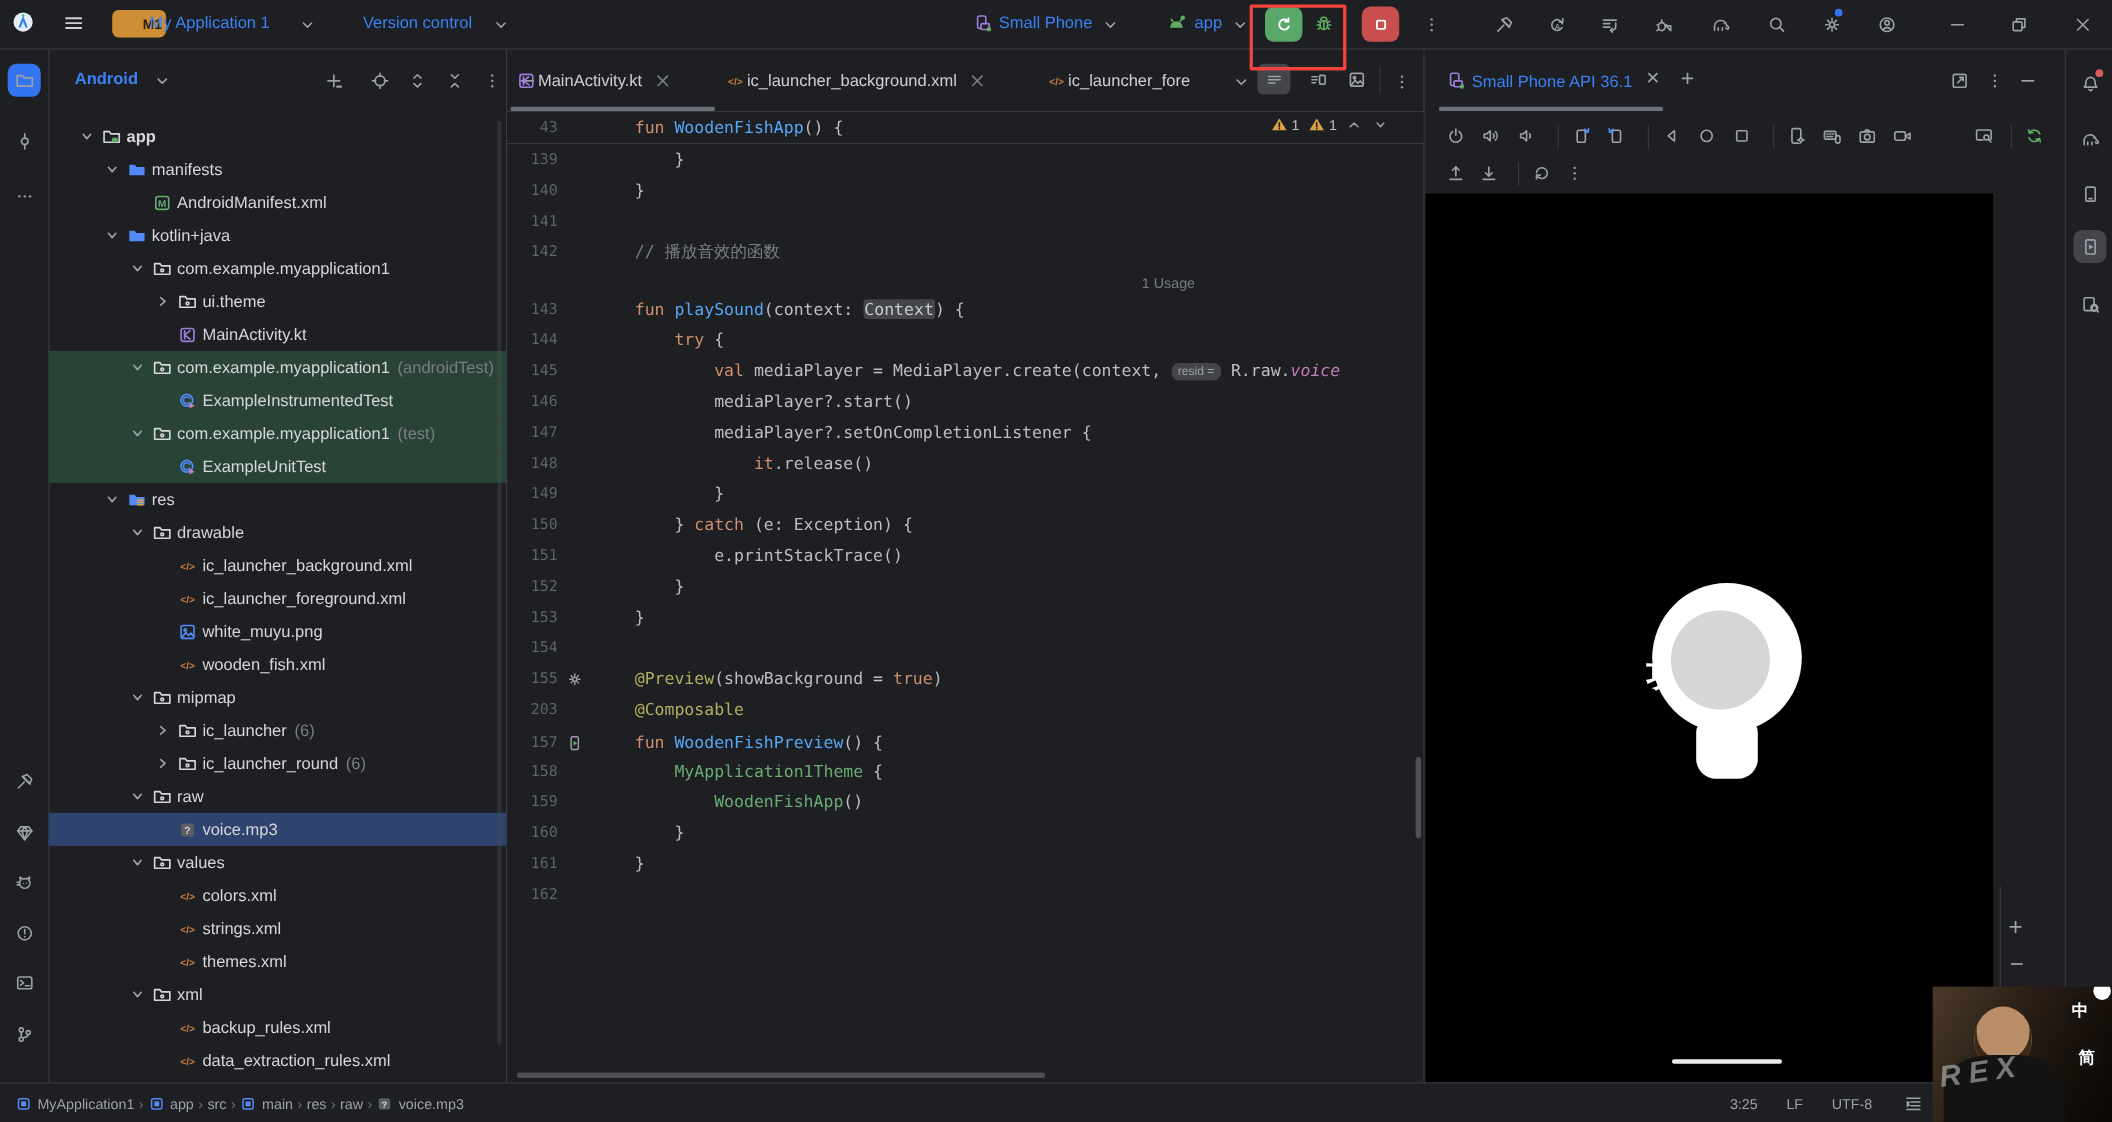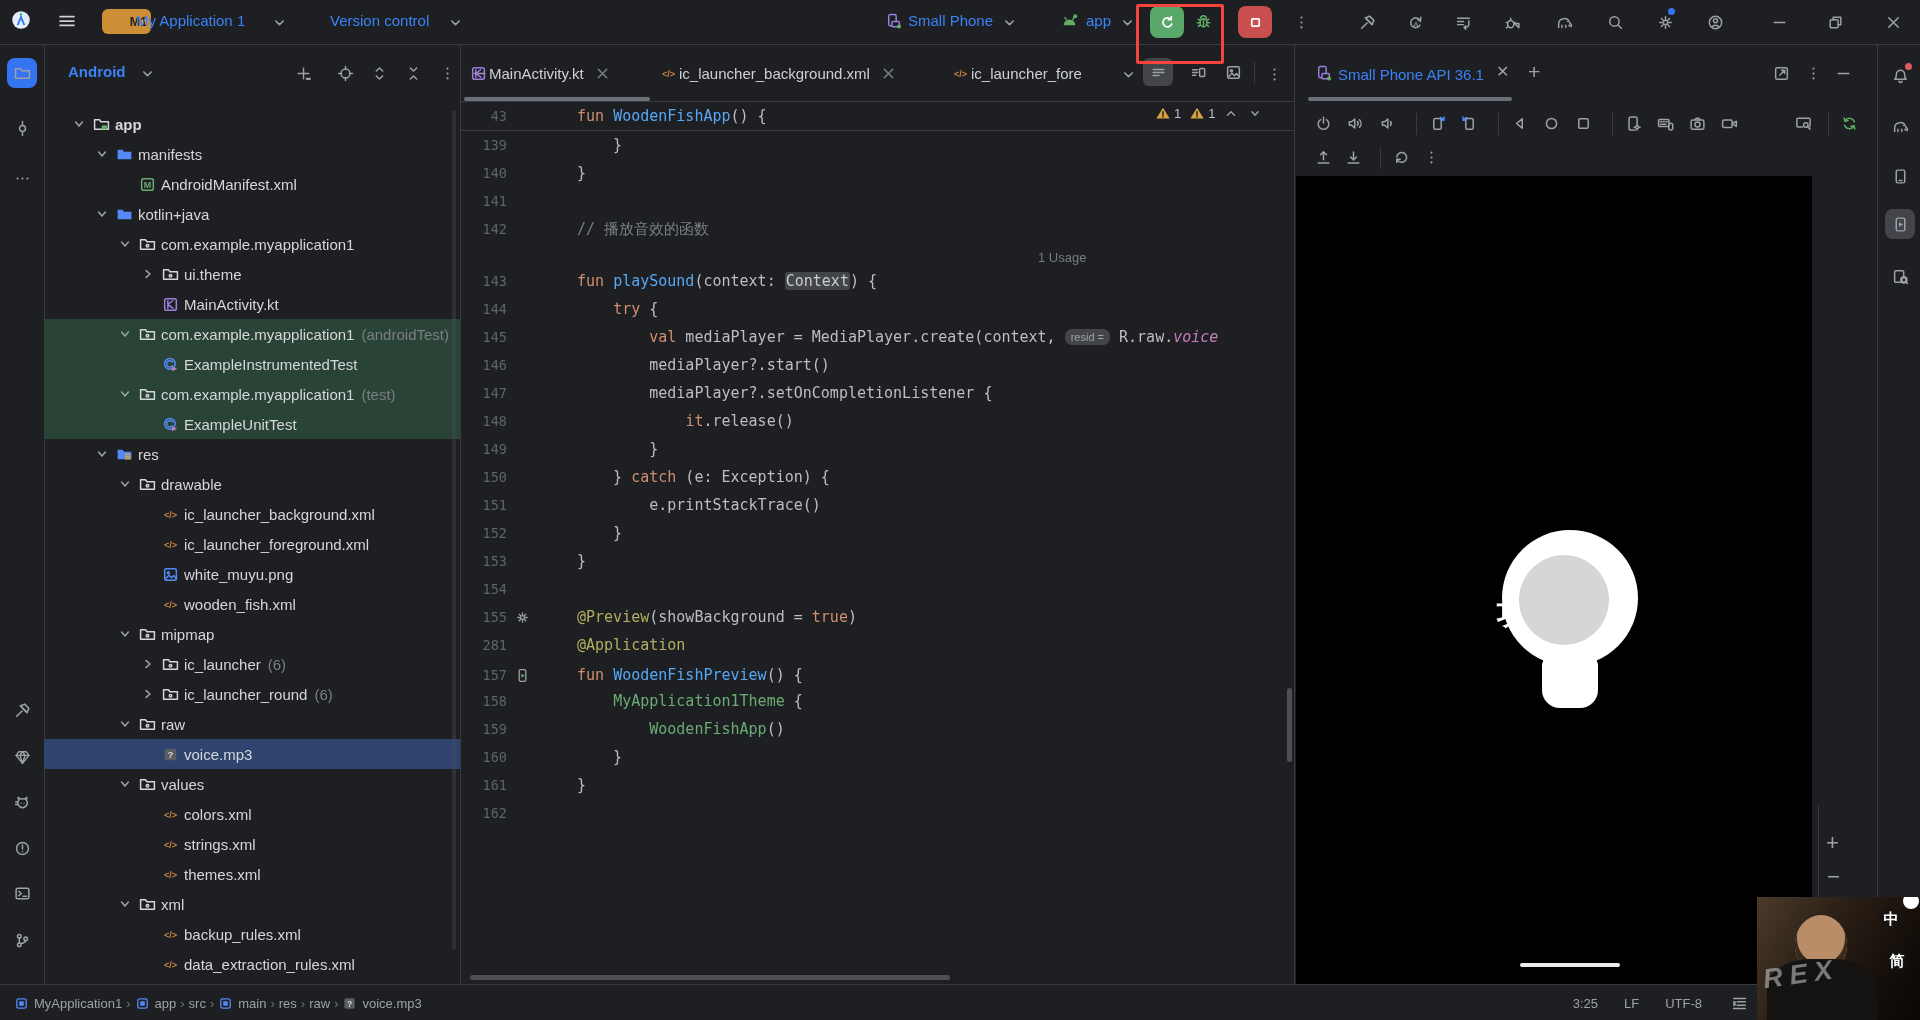--- a/index.html
+++ b/index.html
@@ -888,22 +888,22 @@
         <span class="lnum">155</span>
         <span class="gutico">
           <svg viewBox="0 0 16 16" fill="none" stroke="currentColor" stroke-width="1.4" stroke-linecap="round" stroke-linejoin="round">
             <circle cx="8" cy="8" r="2"></circle>
             <path d="M8 3v1.8M8 11.2V13M3 8h1.8M11.2 8H13M4.5 4.5l1.3 1.3M10.2 10.2l1.3 1.3M11.5 4.5l-1.3 1.3M5.8 10.2l-1.3 1.3"></path>
           </svg>
         </span>
         <span class="codetxt"><span class="tk-a">@Preview</span><span class="tk-p">(showBackground = </span><span class="tk-k">true</span><span class="tk-p">)</span></span>
       </div>
       <div class="code-row" style="top: 631px;">
-        <span class="lnum">281</span>
-        <span class="codetxt"><span class="tk-a">@Application</span></span>
+        <span class="lnum">203</span>
+        <span class="codetxt"><span class="tk-a">@Composable</span></span>
       </div>
       <div class="code-row" style="top: 661px;">
         <span class="lnum">157</span>
         <span class="gutico">
           <svg viewBox="0 0 16 16" fill="none" stroke="currentColor" stroke-width="1.4" stroke-linecap="round" stroke-linejoin="round">
             <rect x="4.5" y="1.8" width="7" height="12.4" rx="1.5"></rect>
             <polygon points="6.8,6 10.6,8.2 6.8,10.4" fill="#5FAD65" stroke="none"></polygon>
           </svg>
         </span>
         <span class="codetxt"><span class="tk-k">fun </span><span class="tk-f">WoodenFishPreview</span><span class="tk-p">() {</span></span>

